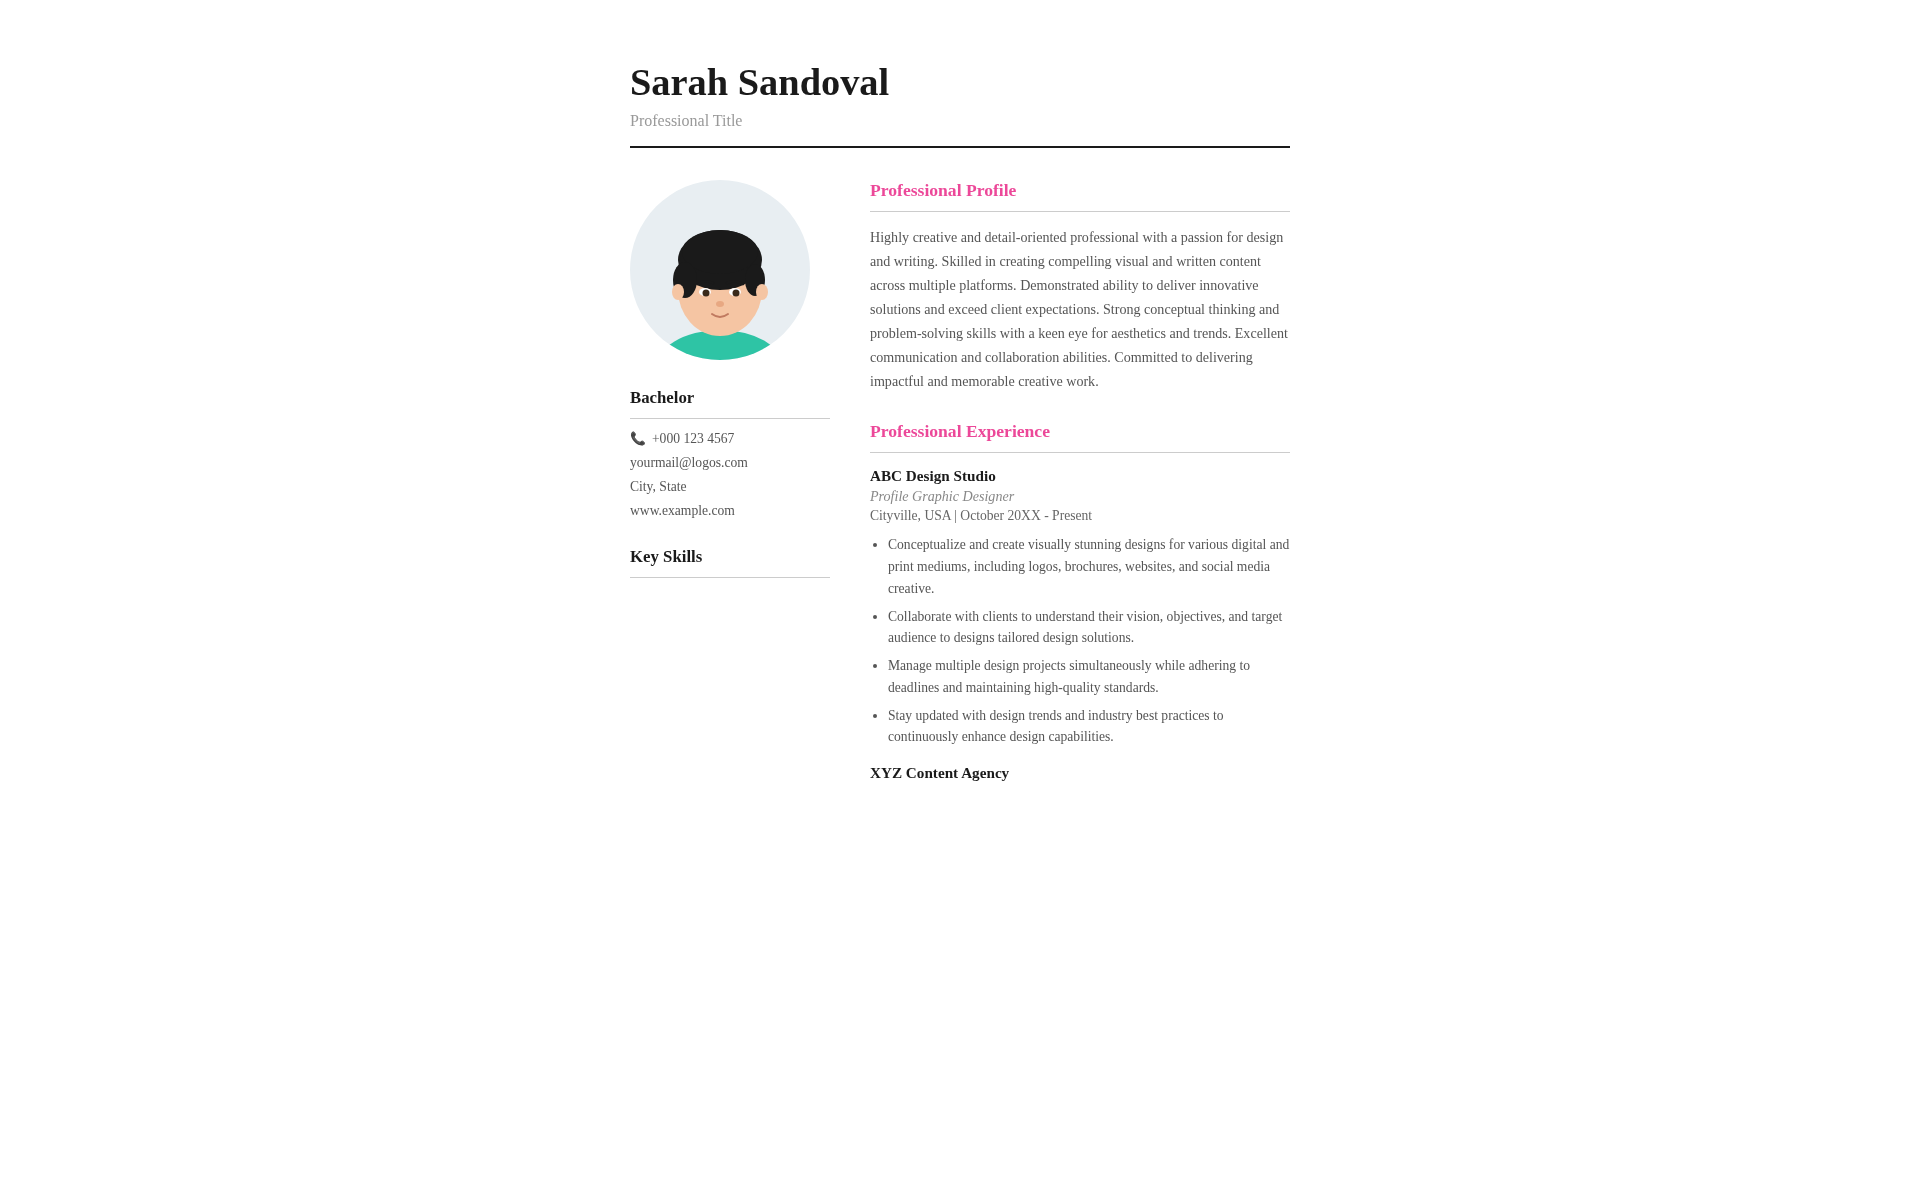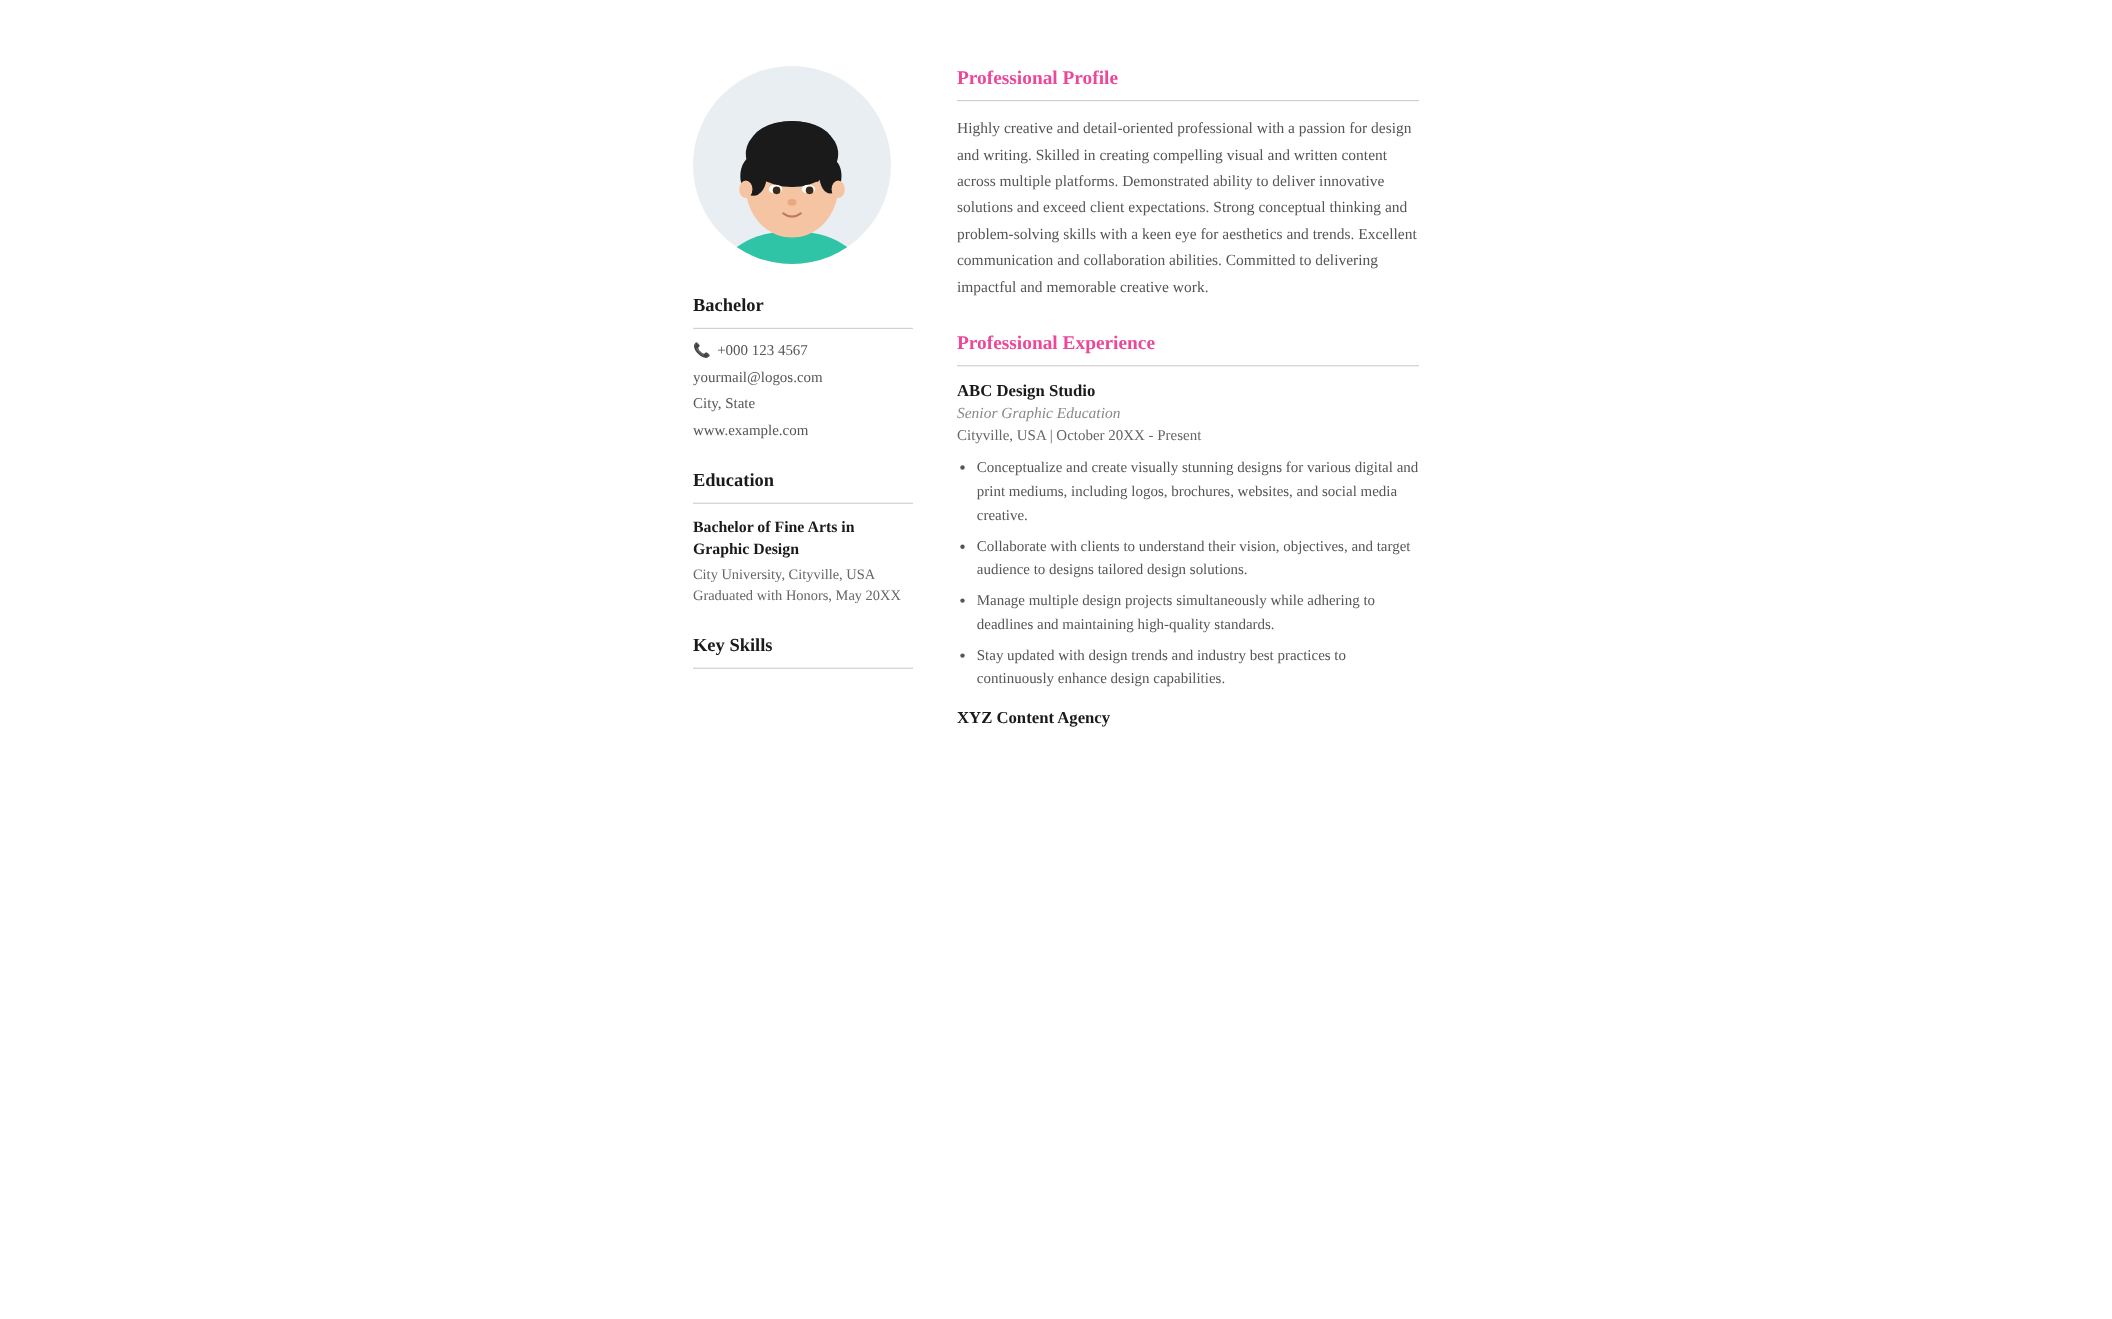--- a/index.html
+++ b/index.html
@@ -156,20 +156,25 @@
     }
     .second-company {
       margin-top: 16px;
     }
   </style>
 </head>
 <body>
 
 <div class="page-wrapper">
 
+  <div>
+    <h1 class="resume-name">Sarah Sandoval</h1>
+    <p class="resume-title">Professional Title</p>
+    <hr class="header-divider">
+  </div>
 
   <div class="main-content">
 
     <div class="left-column">
 
       <div class="avatar-container">
         <svg class="avatar-svg" viewBox="0 0 160 170">
 
           <ellipse cx="80" cy="180" rx="65" ry="40" fill="#2ec4a5"></ellipse>
 
@@ -210,27 +215,20 @@
           <span>yourmail@logos.com</span>
         </div>
         <div class="contact-item">
           <span>City, State</span>
         </div>
         <div class="contact-item">
           <span>www.example.com</span>
         </div>
       </div>
 
-      <div class="education-section">
-        <h2 class="section-title">Education</h2>
-        <hr class="section-divider">
-        <p class="edu-degree">Bachelor of Fine Arts in Graphic Design</p>
-        <p class="edu-school">City University, Cityville, USA</p>
-        <p class="edu-date">Graduated with Honors, May 20XX</p>
-      </div>
 
       <div class="skills-section">
         <h2 class="section-title">Key Skills</h2>
         <hr class="section-divider">
       </div>
 
     </div>
 
     <div class="right-column">
 
@@ -239,21 +237,21 @@
         <hr class="right-section-divider">
         <p class="profile-text">Highly creative and detail-oriented professional with a passion for design and writing. Skilled in creating compelling visual and written content across multiple platforms. Demonstrated ability to deliver innovative solutions and exceed client expectations. Strong conceptual thinking and problem-solving skills with a keen eye for aesthetics and trends. Excellent communication and collaboration abilities. Committed to delivering impactful and memorable creative work.</p>
       </div>
 
       <div class="experience-section">
         <h2 class="right-section-title">Professional Experience</h2>
         <hr class="right-section-divider">
 
         <div class="job-entry">
           <p class="job-company">ABC Design Studio</p>
-          <p class="job-title">Senior Graphic Education</p>
+          <p class="job-title">Profile Graphic Designer</p>
           <p class="job-location-date">Cityville, USA | October 20XX - Present</p>
           <ul class="job-bullets">
             <li>Conceptualize and create visually stunning designs for various digital and print mediums, including logos, brochures, websites, and social media creative.</li>
             <li>Collaborate with clients to understand their vision, objectives, and target audience to designs tailored design solutions.</li>
             <li>Manage multiple design projects simultaneously while adhering to deadlines and maintaining high-quality standards.</li>
             <li>Stay updated with design trends and industry best practices to continuously enhance design capabilities.</li>
           </ul>
         </div>
 
         <div class="job-entry second-company">

